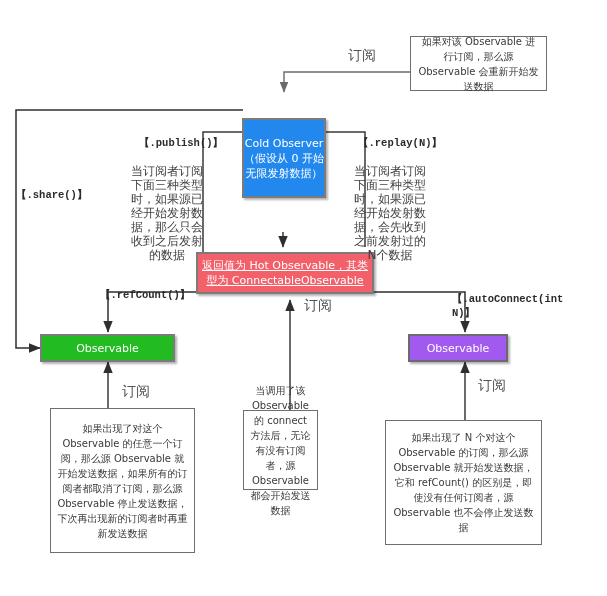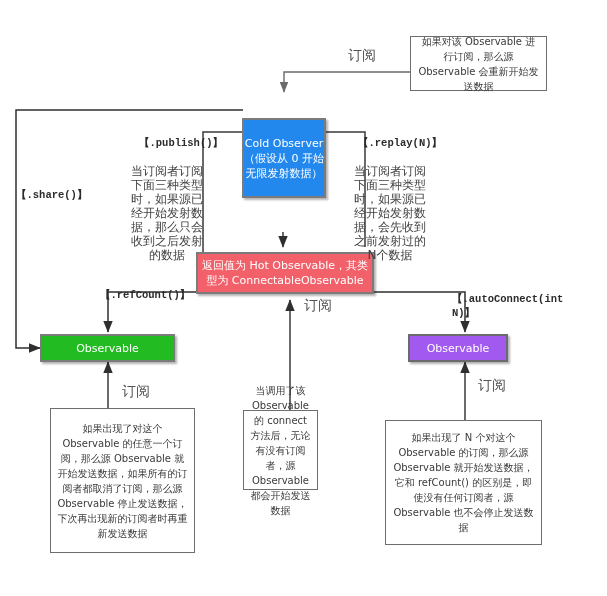--- a/index.html
+++ b/index.html
@@ -108,21 +108,21 @@
   </div>
 
   <div class="node proc cold" style="left:242px;top:92px;width:84px;height:80px;margin-top:26px;">
     <div>
       <div>Cold Observer</div>
       <div>（假设从 0 开始</div>
       <div>无限发射数据）</div>
     </div>
   </div>
 
-  <div class="node proc hot" style="left:196px;top:252px;width:178px;height:42px;">
+  <div class="node proc hot" style="left:196px;top:252px;width:178px;height:42px;text-decoration:underline;">
     <div>
       <div>返回值为 Hot Observable，其类</div>
       <div>型为 ConnectableObservable</div>
     </div>
   </div>
 
   <div class="node proc green" style="left:40px;top:334px;width:135px;height:28px;">
     <span>Observable</span>
   </div>
 

